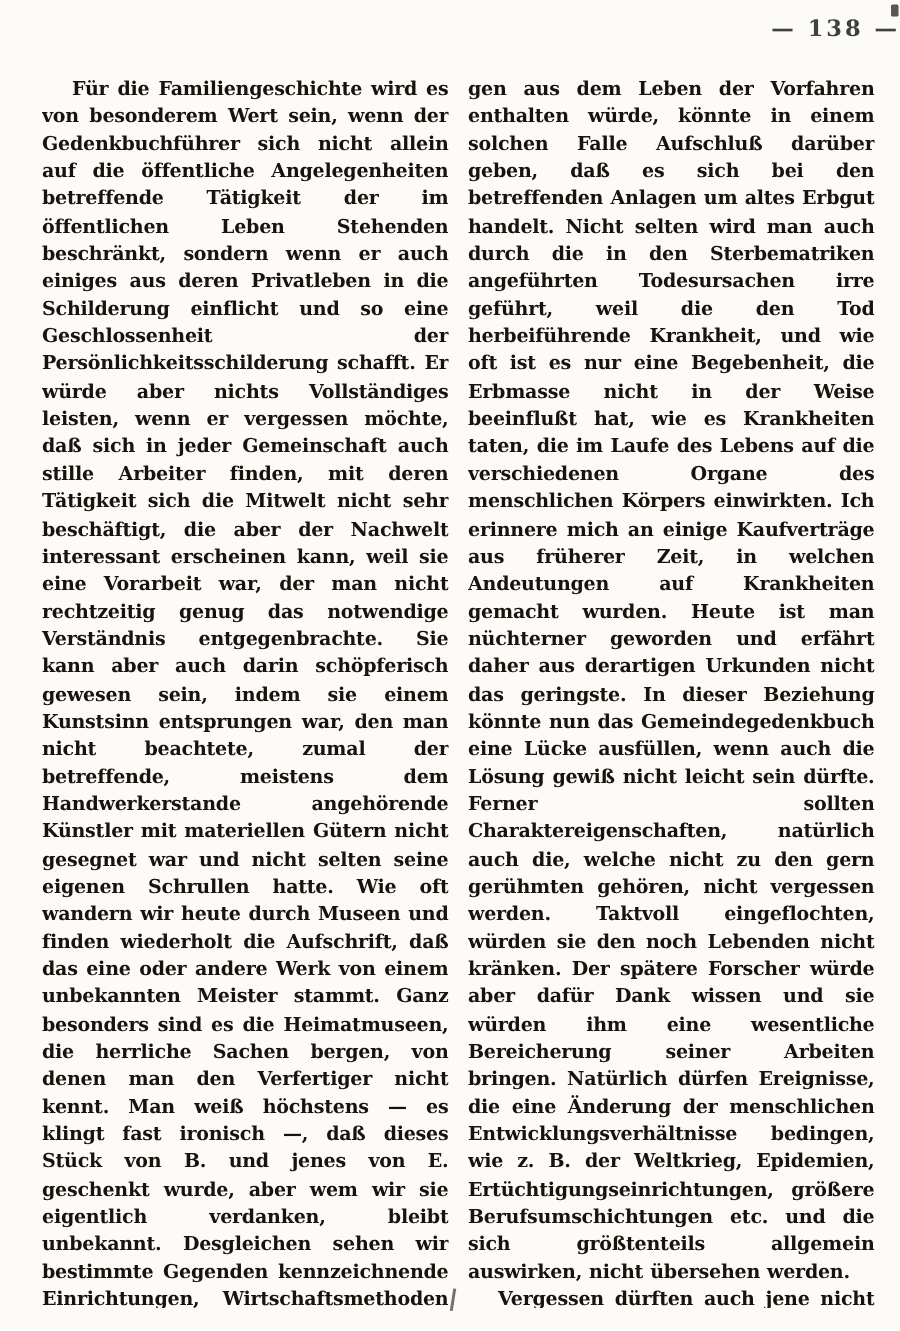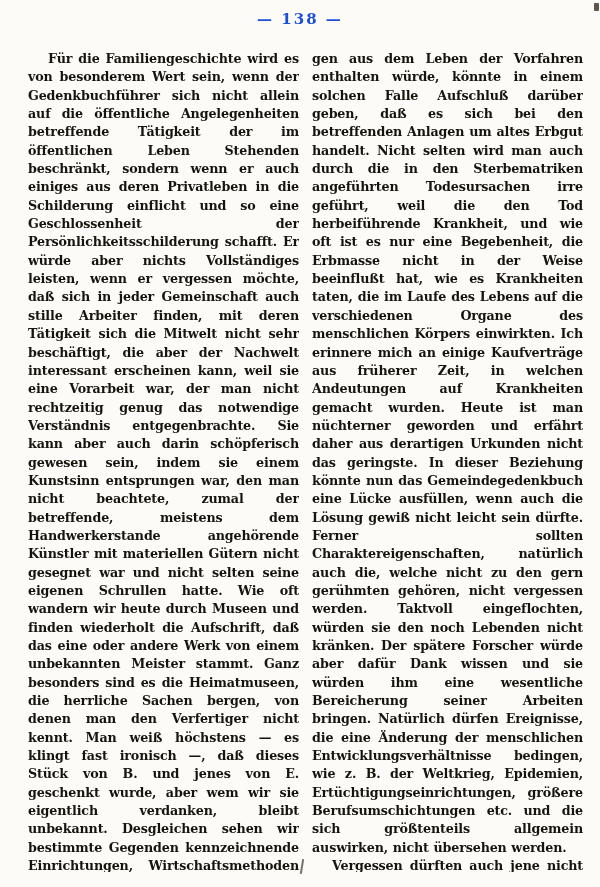--- a/index.html
+++ b/index.html
@@ -15,25 +15,25 @@
     overflow: hidden;
     font-family: "DejaVu Serif", serif;
     color: #17130d;
     box-sizing: border-box;
   }
   .page-number {
     position: absolute;
     top: 10px;
     left: 0;
     right: 0;
-    text-align: center;
+    text-align: right;
     font-weight: bold;
     font-size: 15px;
     letter-spacing: 2px;
-    color: #1d4ed8;
+    color: #404040;
   }
   .columns {
     position: absolute;
     top: 50px;
     left: 28px;
     display: flex;
     gap: 13px;
   }
   .column {
     width: 271px;

